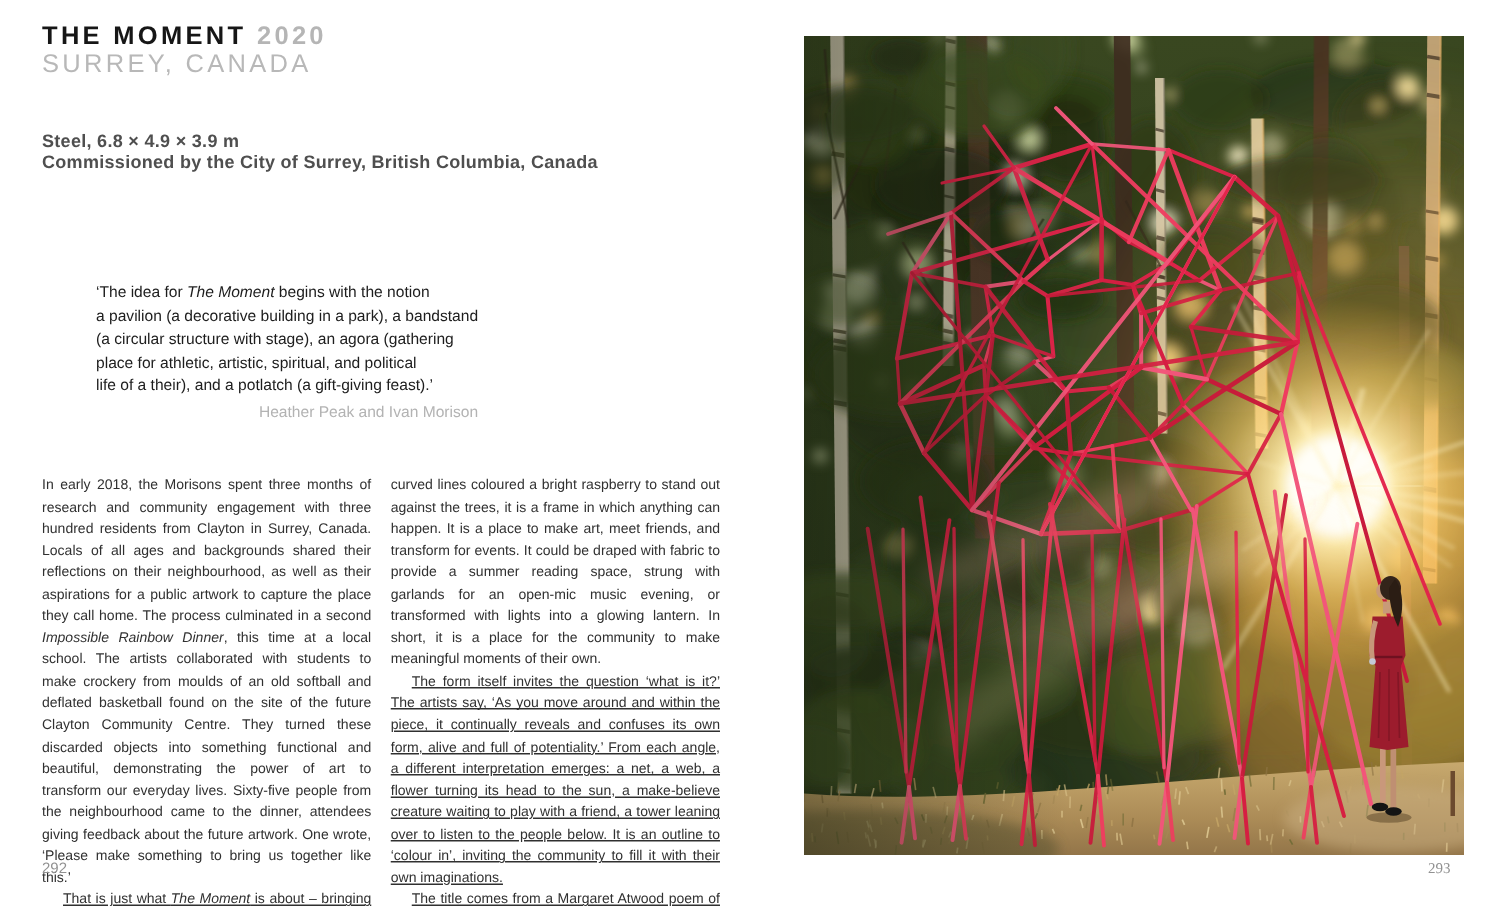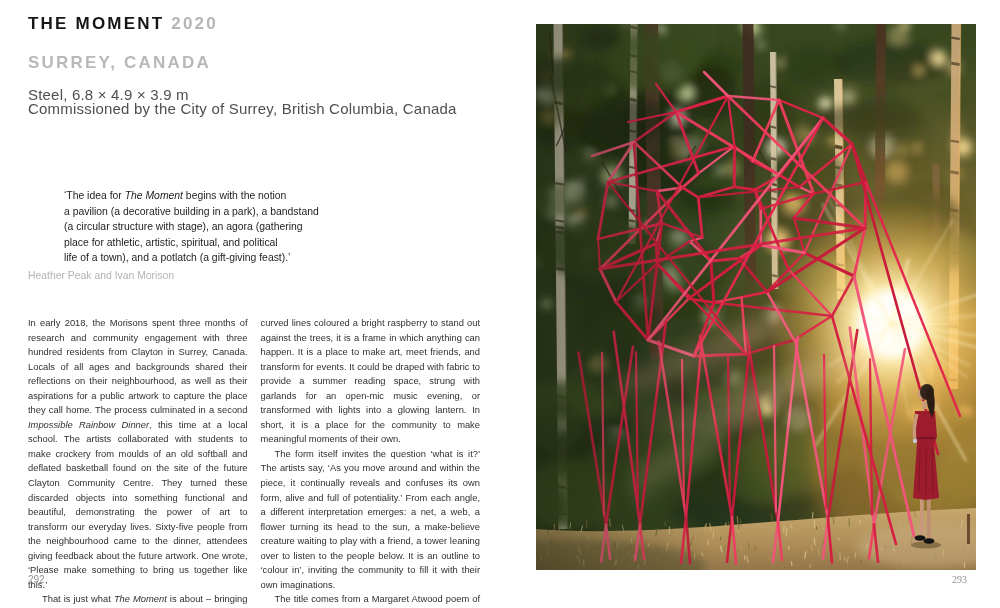--- a/index.html
+++ b/index.html
@@ -4,31 +4,31 @@
 <style>
   html,body{margin:0;padding:0;}
   body{
     width:1000px;height:608px;background:#ffffff;position:relative;overflow:hidden;
     font-family:"Liberation Sans", sans-serif;
     -webkit-font-smoothing:antialiased;
   }
   .title-block{position:absolute;left:28px;top:14px;font-size:17px;font-weight:600;
     letter-spacing:2.2px;line-height:1.12;color:#161616;white-space:nowrap;}
   .title-year{color:#b5b5b5;margin-left:7px;font-weight:600;}
-  .title-sub{color:#b8b8b8;font-weight:700;margin-top:20px;}
-  .caption{position:absolute;left:28px;top:88px;font-size:15px;line-height:13.5px;
-    color:#4f4f4f;letter-spacing:.2px;}
+  .title-sub{color:#b8b8b8;font-weight:400;}
+  .caption{position:absolute;left:28px;top:88px;font-size:12px;line-height:13.5px;
+    color:#4f4f4f;letter-spacing:.2px;font-weight:bold;}
   .quote{position:absolute;left:28px;top:188px;font-size:10.4px;line-height:15.6px;color:#1d1d1d;}
   .quote .qline{white-space:nowrap;margin-left:36px;}
-  .quote-attr{color:#b3b3b3;margin-top:2px;font-size:10.4px;}
+  .quote-attr{color:#b3b3b3;margin-top:2px;font-size:10.4px;text-align:right;}
   .columns{position:absolute;left:28px;top:316px;width:452px;display:flex;gap:13px;}
   .col{width:220px;font-size:9.35px;line-height:14.55px;text-align:justify;color:#303030;
     hyphens:auto;-webkit-hyphens:auto;}
   .col p{margin:0;}
-  .col p + p{text-indent:14px;}
+  .col p + p{text-indent:14px;text-decoration:underline;}
   .pagenum{position:absolute;top:574px;font-size:10px;color:#919191;}
   #pagenum-left{left:28px;}
   #pagenum-right{left:952px;font-family:Liberation Serif, serif;}
   .photo{position:absolute;left:536px;top:24px;width:440px;height:546px;overflow:hidden;background:#2e3a1d;}
   .photo svg{display:block;}
 </style>
 </head>
 <body>
 
 <div class="title-block">
@@ -40,21 +40,21 @@
   <div>Steel, 6.8 × 4.9 × 3.9 m</div>
   <div>Commissioned by the City of Surrey, British Columbia, Canada</div>
 </div>
 
 <div class="quote">
   <div>
       <div class="qline"><span>‘The idea for </span><i>The Moment</i><span> begins with the notion</span></div>
       <div class="qline"><span>a pavilion (a decorative building in a park), a bandstand</span></div>
       <div class="qline"><span>(a circular structure with stage), an agora (gathering</span></div>
       <div class="qline"><span>place for athletic, artistic, spiritual, and political</span></div>
-      <div class="qline"><span>life of a town), and a potlatch (a gift-giving feast).’</span></div>
+      <div class="qline"><span>life of a their), and a potlatch (a gift-giving feast).’</span></div>
     </div>
   <div class="quote-attr">Heather Peak and Ivan Morison</div>
 </div>
 
 <div class="columns">
   <div class="col">
       <p><span>In early 2018, the Morisons spent three months of research and community engagement with three hundred residents from Clayton in Surrey, Canada. Locals of all ages and backgrounds shared their reflections on their neighbourhood, as well as their aspirations for a public artwork to capture the place they call home. The process culminated in a second </span><i>Impossible Rainbow Dinner</i><span>, this time at a local school. The artists collaborated with students to make crockery from moulds of an old softball and deflated basketball found on the site of the future Clayton Community Centre. They turned these discarded objects into something functional and beautiful, demonstrating the power of art to transform our everyday lives. Sixty-five people from the neighbourhood came to the dinner, attendees giving feedback about the future artwork. One wrote, ‘Please make something to bring us together like this.’</span></p>
       <p><span>That is just what </span><i>The Moment</i><span> is about – bringing people together in a shared space, allowing for different levels of engagement and creating an open form that can be transformed in multiple and unexpected ways. Made of steel and standing over six metres tall, the work alludes to gathering spaces like pavilions, bandstands, and agoras. Comprised of straight and</span></p>
     </div>
   <div class="col">

